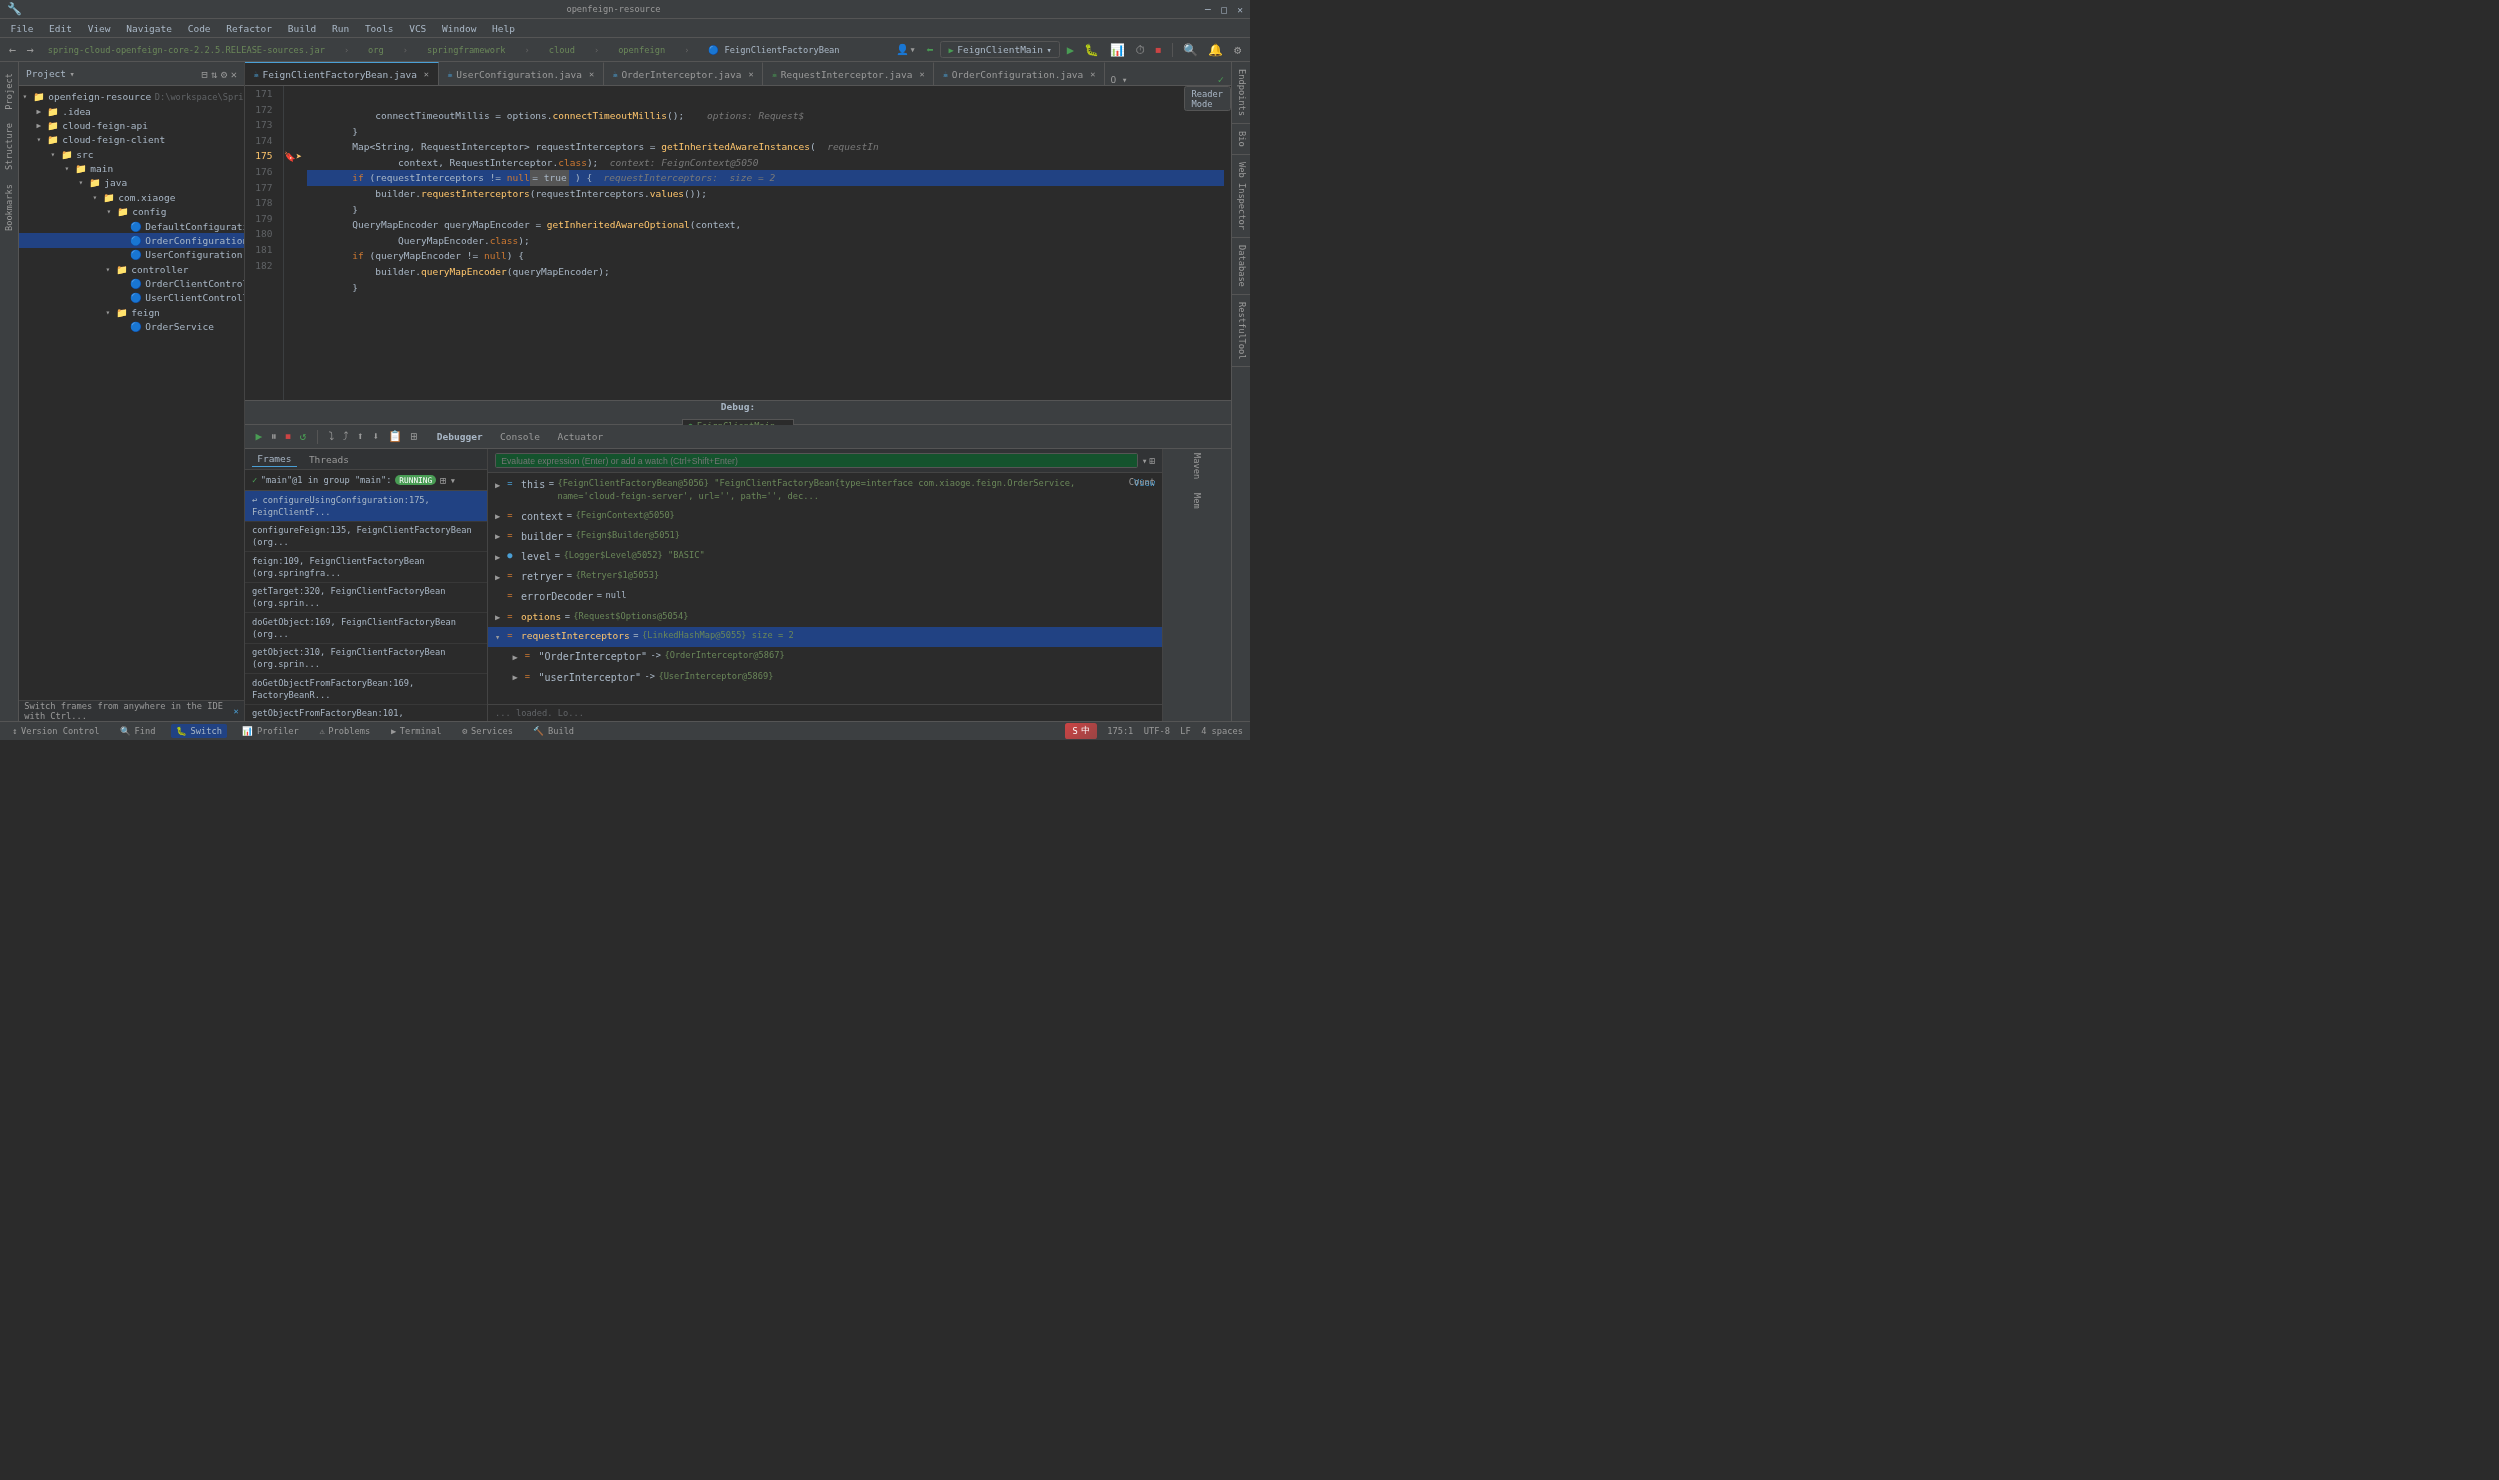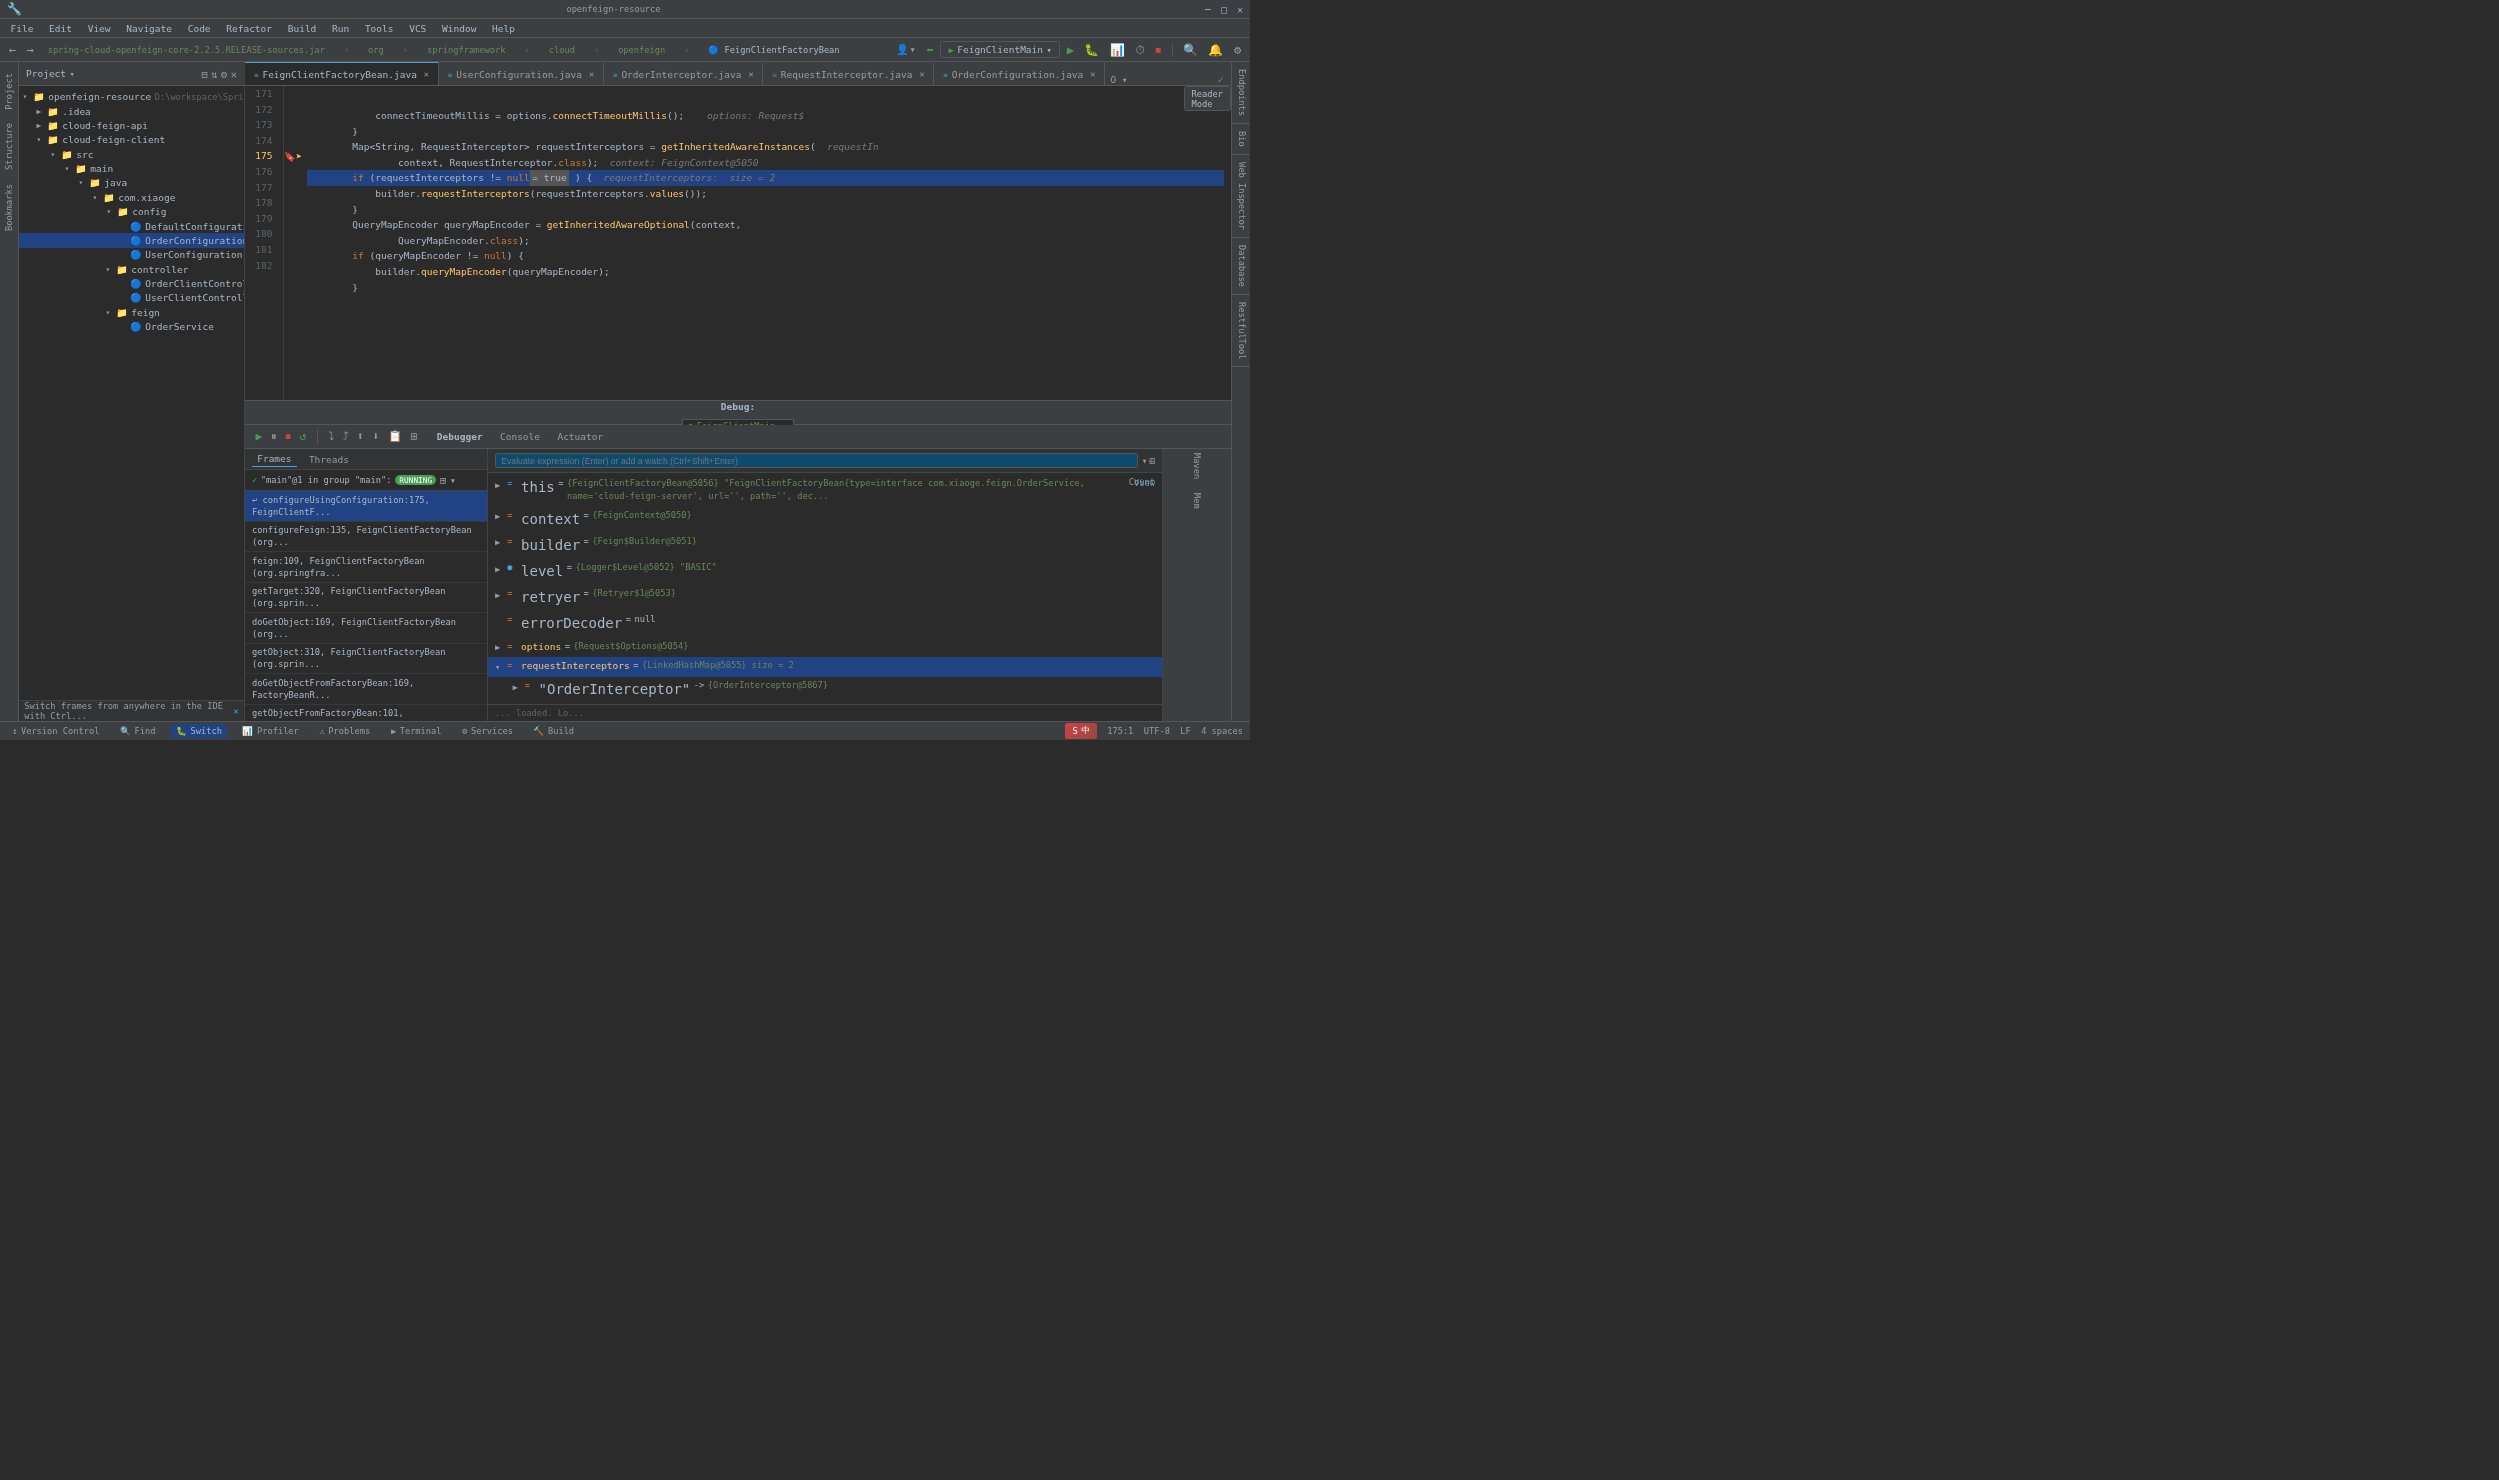--- a/index.html
+++ b/index.html
@@ -373,21 +373,21 @@
       height: 24px;
       background: #313335;
       display: flex;
       align-items: center;
       padding: 0 7px;
       border-bottom: 0.9px solid #444;
       gap: 3.5px;
     }
     .vars-input {
       flex: 1;
-      background: #0c4a6e;
+      background: #14532d;
       border: 0.9px solid #555;
       color: #a9b7c6;
       font-size: 8.7px;
       padding: 1.7px 5.2px;
       border-radius: 1.7px;
       outline: none;
     }
     .vars-list { 
       flex: 1; 
       overflow-y: auto; 
@@ -397,21 +397,21 @@
       padding: 2.6px 7px;
       cursor: pointer;
       display: flex;
       align-items: flex-start;
       gap: 3.5px;
       line-height: 1.5;
     }
     .var-item.selected { background: #214283; }
     .var-arrow { color: #9a9a9a; font-size: 8.7px; width: 8.7px; flex-shrink: 0; margin-top: 1.7px; }
     .var-icon { color: #cc7832; font-size: 8.7px; width: 10.4px; flex-shrink: 0; }
-    .var-name { color: #a9b7c6; font-size: 14px; }
+    .var-name { color: #a9b7c6; font-size: 10px; }
     .var-equals { color: #a9b7c6; font-size: 8.7px; }
     .var-value { color: #6a8759; font-size: 8.7px; }
     .var-view-link { color: #4a9fd5; font-size: 8.7px; cursor: pointer; }
     
     
     .status-bar {
       height: 19px;
       background: #3c3f41;
       display: flex;
       align-items: center;

